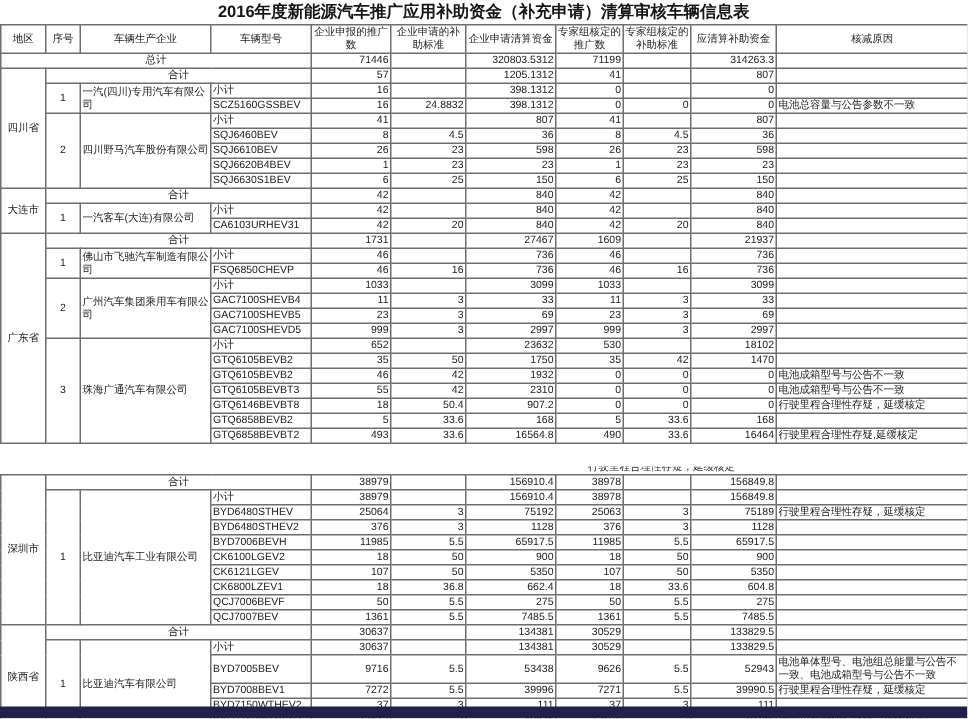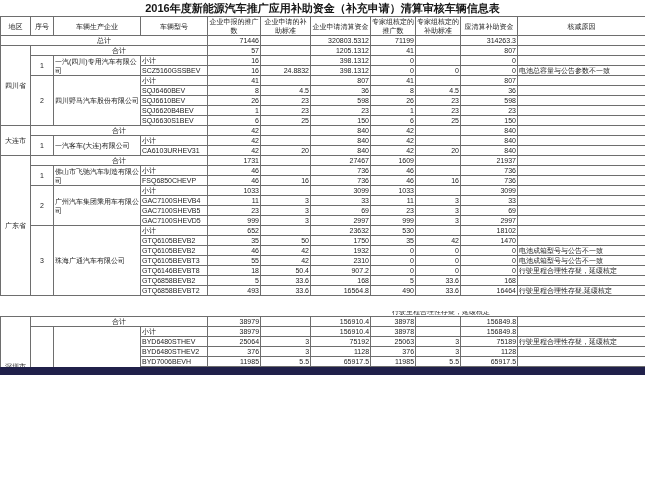--- a/index.html
+++ b/index.html
@@ -1,17 +1,17 @@
 <!DOCTYPE html>
 <html><head>
 <meta charset="utf-8">
 <style>
   html,body{margin:0;padding:0;background:#fff;}
   body{width:645px;height:479px;font-family:"Liberation Sans","DejaVu Sans",sans-serif;}
-  .page{position:relative;width:645px;height:375px;overflow:hidden;background:#fff;}
+  .page{position:relative;width:645px;height:479px;overflow:hidden;background:#fff;}
   .title{height:16px;line-height:16px;text-align:center;font-weight:bold;font-size:11px;color:#161616;letter-spacing:0;}
   table.grid{table-layout:fixed;width:645px;border-collapse:collapse;}
   table.grid td,table.grid th{
     border:1px solid #6e6e6e;
     font-size:7px;line-height:9px;height:9px;
     padding:0 1px;color:#1c1c1c;vertical-align:middle;
     overflow:hidden;word-break:break-all;font-weight:normal;
   }
   thead th{height:22px;text-align:center;line-height:9px;}
   .num{text-align:right;}

